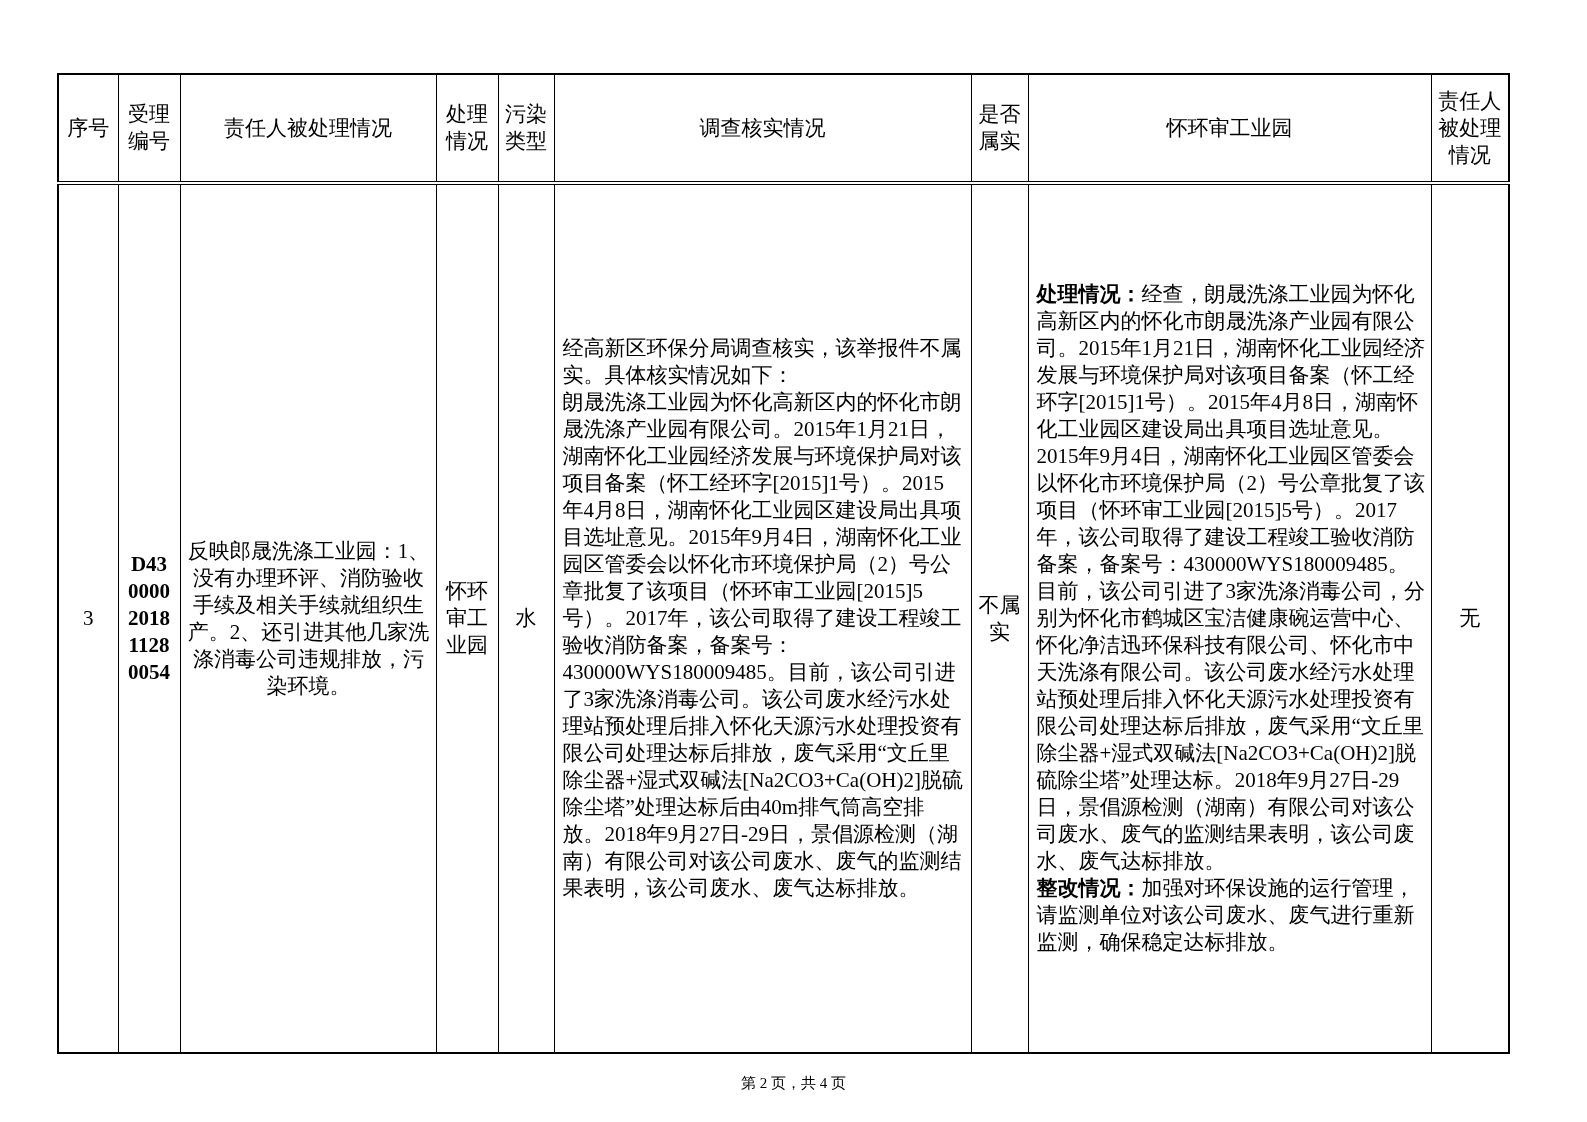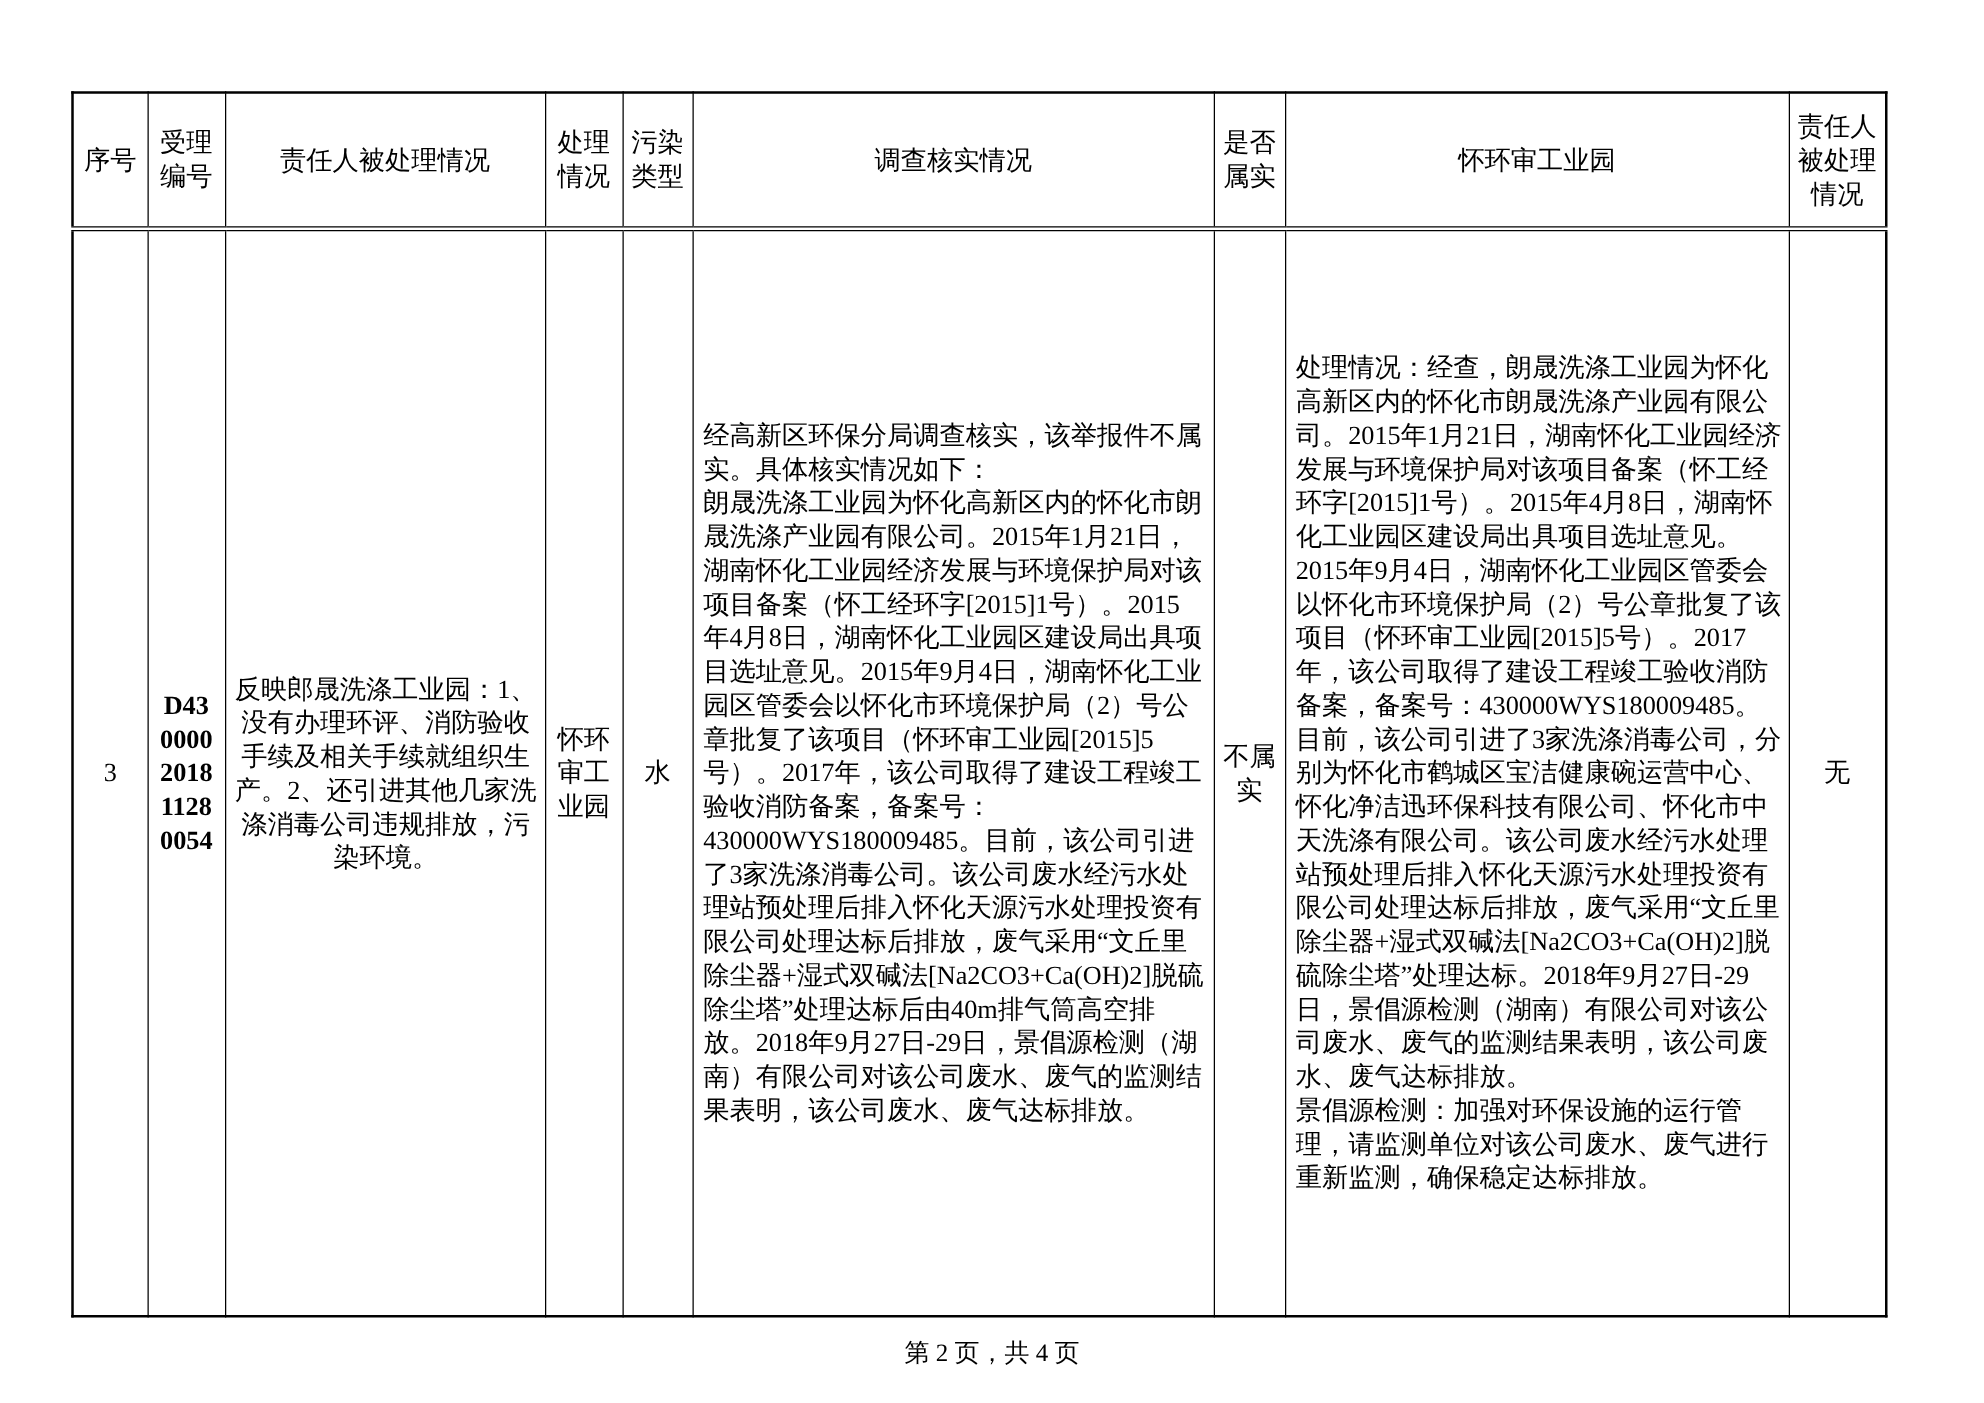--- a/index.html
+++ b/index.html
@@ -34,28 +34,28 @@
     text-align: center;
     padding: 0 2px;
     border-bottom: 4px double #000;
   }
   td.c-center { text-align: center; padding: 0; }
   td.c-caseno { text-align: center; padding: 0 9px; word-break: break-all; font-weight: bold; }
   td.c-issue  { text-align: center; padding: 0 2px 0 3px; overflow-wrap: break-word; }
   td.c-verify { text-align: left; padding: 0 6px 0 8px; white-space: pre-line; overflow-wrap: break-word; margin-left: 29px; }
   td.c-handle { text-align: left; padding: 0 4px 0 8px; overflow-wrap: break-word; }
   td.c-handle p { margin: 0; }
-  td.c-handle b { font-weight: normal; }
+  td.c-handle b { font-weight: bold; }
   .footer {
     position: absolute;
     top: 1071px;
     left: 0;
     width: 100%;
     text-align: center;
-    font-size: 20px;
+    font-size: 15px;
     line-height: 24px;
     color: #000;
   }
 </style>
 </head>
 <body>
 
 <div class="page">
 
   <table class="report">
@@ -88,21 +88,21 @@
         <td class="c-center">3</td>
         <td class="c-caseno">D430000201811280054</td>
         <td class="c-issue">反映郎晟洗涤工业园：1、没有办理环评、消防验收手续及相关手续就组织生产。2、还引进其他几家洗涤消毒公司违规排放，污染环境。</td>
         <td class="c-center">怀环审工业园</td>
         <td class="c-center">水</td>
         <td class="c-verify">经高新区环保分局调查核实，该举报件不属实。具体核实情况如下：
 朗晟洗涤工业园为怀化高新区内的怀化市朗晟洗涤产业园有限公司。2015年1月21日，湖南怀化工业园经济发展与环境保护局对该项目备案（怀工经环字[2015]1号）。2015年4月8日，湖南怀化工业园区建设局出具项目选址意见。2015年9月4日，湖南怀化工业园区管委会以怀化市环境保护局（2）号公章批复了该项目（怀环审工业园[2015]5号）。2017年，该公司取得了建设工程竣工验收消防备案，备案号：430000WYS180009485。目前，该公司引进了3家洗涤消毒公司。该公司废水经污水处理站预处理后排入怀化天源污水处理投资有限公司处理达标后排放，废气采用“文丘里除尘器+湿式双碱法[Na2CO3+Ca(OH)2]脱硫除尘塔”处理达标后由40m排气筒高空排放。2018年9月27日-29日，景倡源检测（湖南）有限公司对该公司废水、废气的监测结果表明，该公司废水、废气达标排放。</td>
         <td class="c-center">不属实</td>
         <td class="c-handle">
           <p><b>处理情况：</b><span>经查，朗晟洗涤工业园为怀化高新区内的怀化市朗晟洗涤产业园有限公司。2015年1月21日，湖南怀化工业园经济发展与环境保护局对该项目备案（怀工经环字[2015]1号）。2015年4月8日，湖南怀化工业园区建设局出具项目选址意见。2015年9月4日，湖南怀化工业园区管委会以怀化市环境保护局（2）号公章批复了该项目（怀环审工业园[2015]5号）。2017年，该公司取得了建设工程竣工验收消防备案，备案号：430000WYS180009485。目前，该公司引进了3家洗涤消毒公司，分别为怀化市鹤城区宝洁健康碗运营中心、怀化净洁迅环保科技有限公司、怀化市中天洗涤有限公司。该公司废水经污水处理站预处理后排入怀化天源污水处理投资有限公司处理达标后排放，废气采用“文丘里除尘器+湿式双碱法[Na2CO3+Ca(OH)2]脱硫除尘塔”处理达标。2018年9月27日-29日，景倡源检测（湖南）有限公司对该公司废水、废气的监测结果表明，该公司废水、废气达标排放。</span></p>
-          <p><b>景倡源检测：</b><span>加强对环保设施的运行管理，请监测单位对该公司废水、废气进行重新监测，确保稳定达标排放。</span></p>
+          <p><b>整改情况：</b><span>加强对环保设施的运行管理，请监测单位对该公司废水、废气进行重新监测，确保稳定达标排放。</span></p>
         </td>
         <td class="c-center">无</td>
       </tr>
     </tbody>
   </table>
 
   <div class="footer">第 2 页，共 4 页</div>
 
 </div>
 

